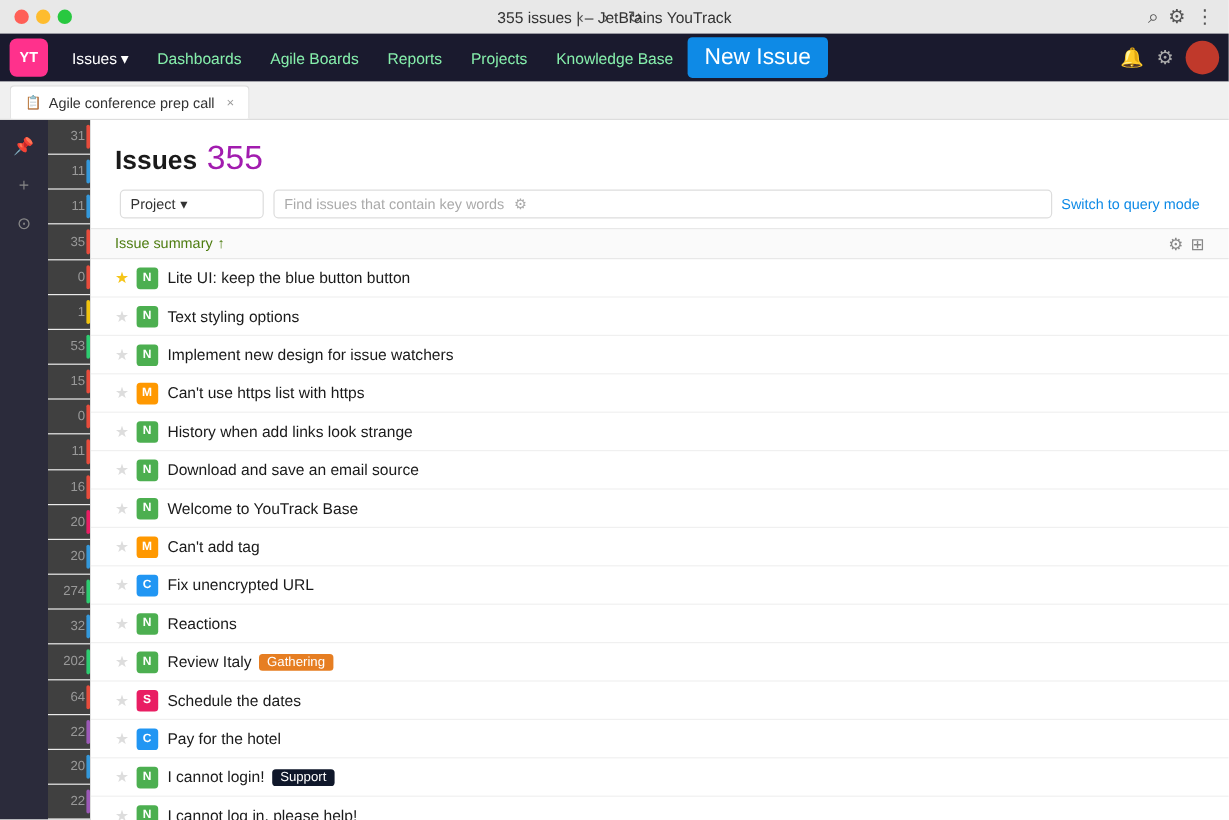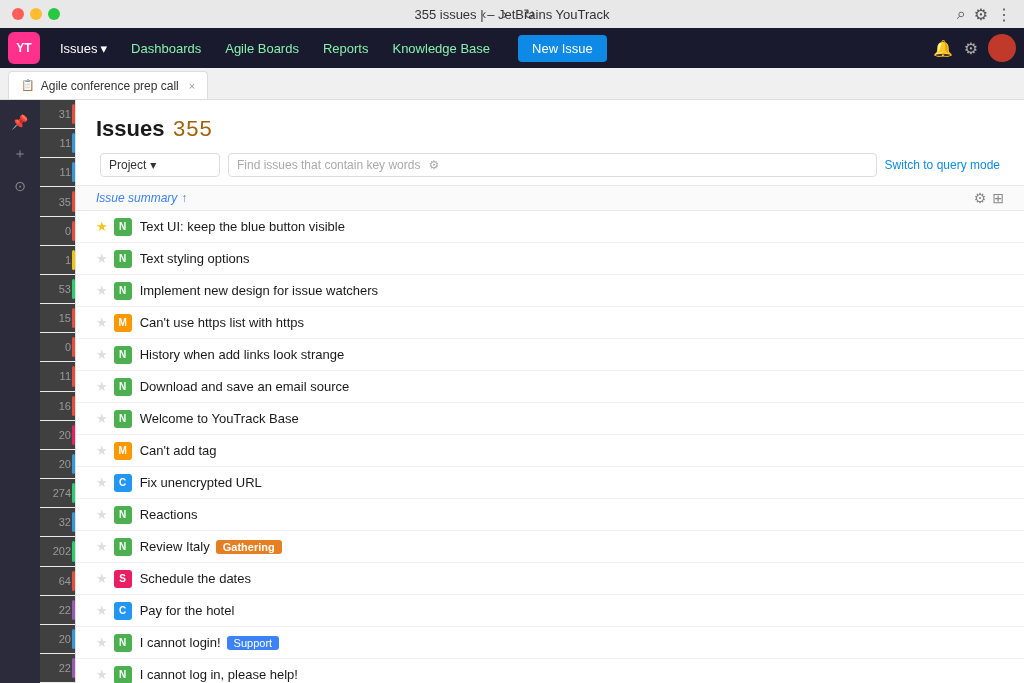--- a/index.html
+++ b/index.html
@@ -33,21 +33,21 @@
       display: flex;
       align-items: center;
       padding: 0 8px;
       gap: 0;
     }
     .nav-logo { width: 32px; height: 32px; background: #FF318C; border-radius: 6px; display: flex; align-items: center; justify-content: center; margin-right: 8px; }
     .nav-logo-yt { color: white; font-size: 12px; font-weight: bold; }
     .nav-item { color: #86efac; padding: 0 12px; height: 40px; display: flex; align-items: center; cursor: pointer; font-size: 13px; white-space: nowrap; }
     .nav-item.active { color: white; }
     .nav-item-issues { display: flex; align-items: center; gap: 3px; }
-    .nav-btn-new { background: #0e8ae6; color: white; border: none; padding: 6px 14px; border-radius: 4px; cursor: pointer; font-size: 13px; font-weight: 500; margin-left: 16px; }
+    .nav-btn-new { background: #0e8ae6; color: white; border: none; padding: 6px 14px; border-radius: 4px; cursor: pointer; font-size: 19px; font-weight: 500; margin-left: 0; }
     .nav-right { margin-left: auto; display: flex; align-items: center; gap: 10px; }
     .nav-icon-btn { background: none; border: none; cursor: pointer; color: #aaa; font-size: 16px; }
     .nav-avatar { width: 28px; height: 28px; border-radius: 50%; background: #888; overflow: hidden; }
 
     
     .tabbar {
       height: 32px;
       background: #f0f0f0;
       border-bottom: 1px solid #ddd;
       display: flex;
@@ -126,21 +126,21 @@
     }
 
     
     .issues-header {
       padding: 16px 20px 10px;
       display: flex;
       align-items: baseline;
       gap: 8px;
     }
     .issues-title { font-size: 22px; font-weight: 600; color: #1a1a1a; }
-    .issues-count { font-size: 22px; color: #a16207; font-family: Liberation Mono, monospace; }
+    .issues-count { font-size: 28px; color: #a21caf; }
 
     
     .filters {
       padding: 0 24px 8px;
       display: flex;
       align-items: center;
       gap: 8px;
     }
     .filter-project {
       display: flex;
@@ -169,21 +169,21 @@
     
     .table-header {
       padding: 4px 20px;
       border-bottom: 1px solid #e8e8e8;
       border-top: 1px solid #e8e8e8;
       display: flex;
       align-items: center;
       justify-content: space-between;
       background: #fafafa;
     }
-    .col-summary { font-size: 12px; color: #3b82f6; display: flex; align-items: center; gap: 4px; cursor: pointer; font-style: italic; }
+    .col-summary { font-size: 12px; color: #4d7c0f; display: flex; align-items: center; gap: 4px; cursor: pointer; }
     .table-actions { display: flex; gap: 6px; }
     .tbl-action-btn { background: none; border: none; cursor: pointer; color: #888; font-size: 14px; }
 
     
     .issue-row {
       display: flex;
       align-items: center;
       padding: 6px 20px;
       border-bottom: 1px solid #f0f0f0;
       cursor: pointer;
@@ -203,22 +203,22 @@
     .badge-s { background: #e91e63; }
     .issue-title { font-size: 13px; color: #1a1a1a; display: flex; align-items: center; gap: 6px; }
     .issue-tag {
       display: inline-block;
       padding: 1px 7px;
       border-radius: 3px;
       font-size: 11px;
       font-weight: 500;
       color: white;
     }
-    .tag-gathering { background: #e67e22; font-weight: bold; }
-    .tag-support { background: #3b82f6; }
+    .tag-gathering { background: #e67e22; }
+    .tag-support { background: #0f172a; }
 
     
     .content::-webkit-scrollbar { width: 6px; }
     .content::-webkit-scrollbar-track { background: #f0f0f0; }
     .content::-webkit-scrollbar-thumb { background: #ccc; border-radius: 3px; }
   </style>
 </head>
 <body>
 
 <div class="titlebar">
@@ -249,20 +249,23 @@
     <span>▾</span>
   </div>
   <div class="nav-item">
     <span>Dashboards</span>
   </div>
   <div class="nav-item">
     <span>Agile Boards</span>
   </div>
   <div class="nav-item">
     <span>Reports</span>
+  </div>
+  <div class="nav-item">
+    <span>Projects</span>
   </div>
   <div class="nav-item">
     <span>Knowledge Base</span>
   </div>
   <button class="nav-btn-new">New Issue</button>
   <div class="nav-right">
     <button class="nav-icon-btn">🔔</button>
     <button class="nav-icon-btn">⚙</button>
     <div class="nav-avatar" style="background: #c0392b;"></div>
   </div>
@@ -336,21 +339,21 @@
         <div class="table-actions">
           <button class="tbl-action-btn">⚙</button>
           <button class="tbl-action-btn">⊞</button>
         </div>
       </div>
 
       <div id="issue-list">
           <div class="issue-row">
             <span class="issue-star">★</span>
             <div class="issue-badge badge-n">N</div>
-            <span class="issue-title">Text UI: keep the blue button visible</span>
+            <span class="issue-title">Lite UI: keep the blue button button</span>
           </div>
           <div class="issue-row">
             <span class="issue-star empty">★</span>
             <div class="issue-badge badge-n">N</div>
             <span class="issue-title">Text styling options</span>
           </div>
           <div class="issue-row">
             <span class="issue-star empty">★</span>
             <div class="issue-badge badge-n">N</div>
             <span class="issue-title">Implement new design for issue watchers</span>

